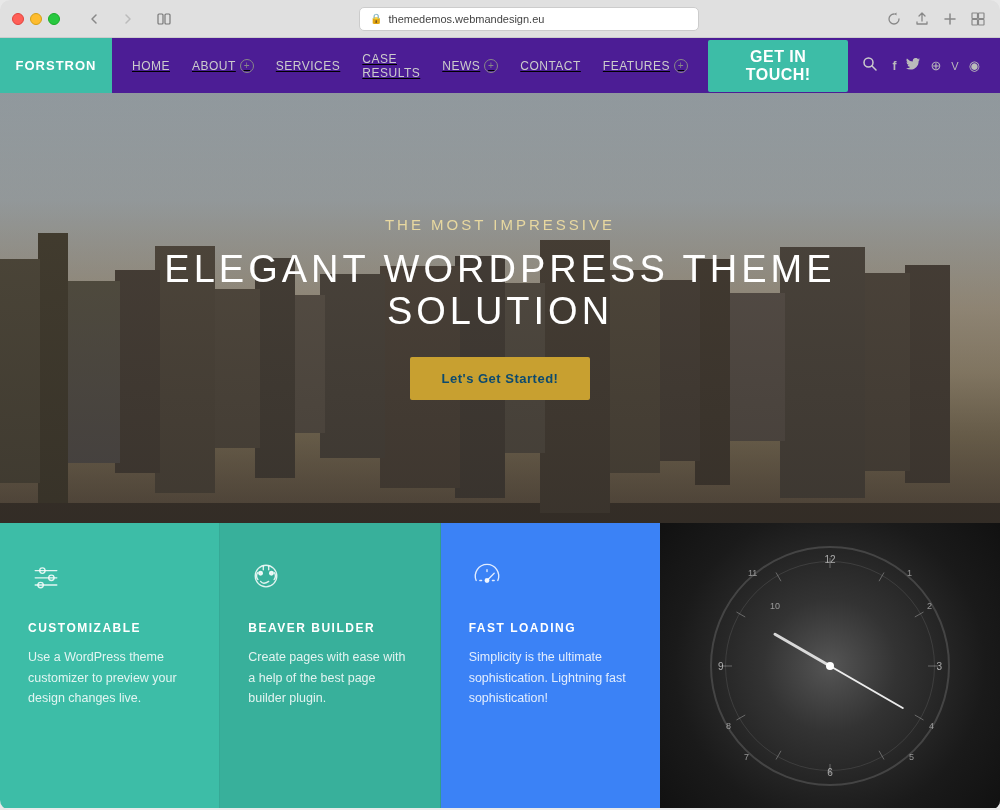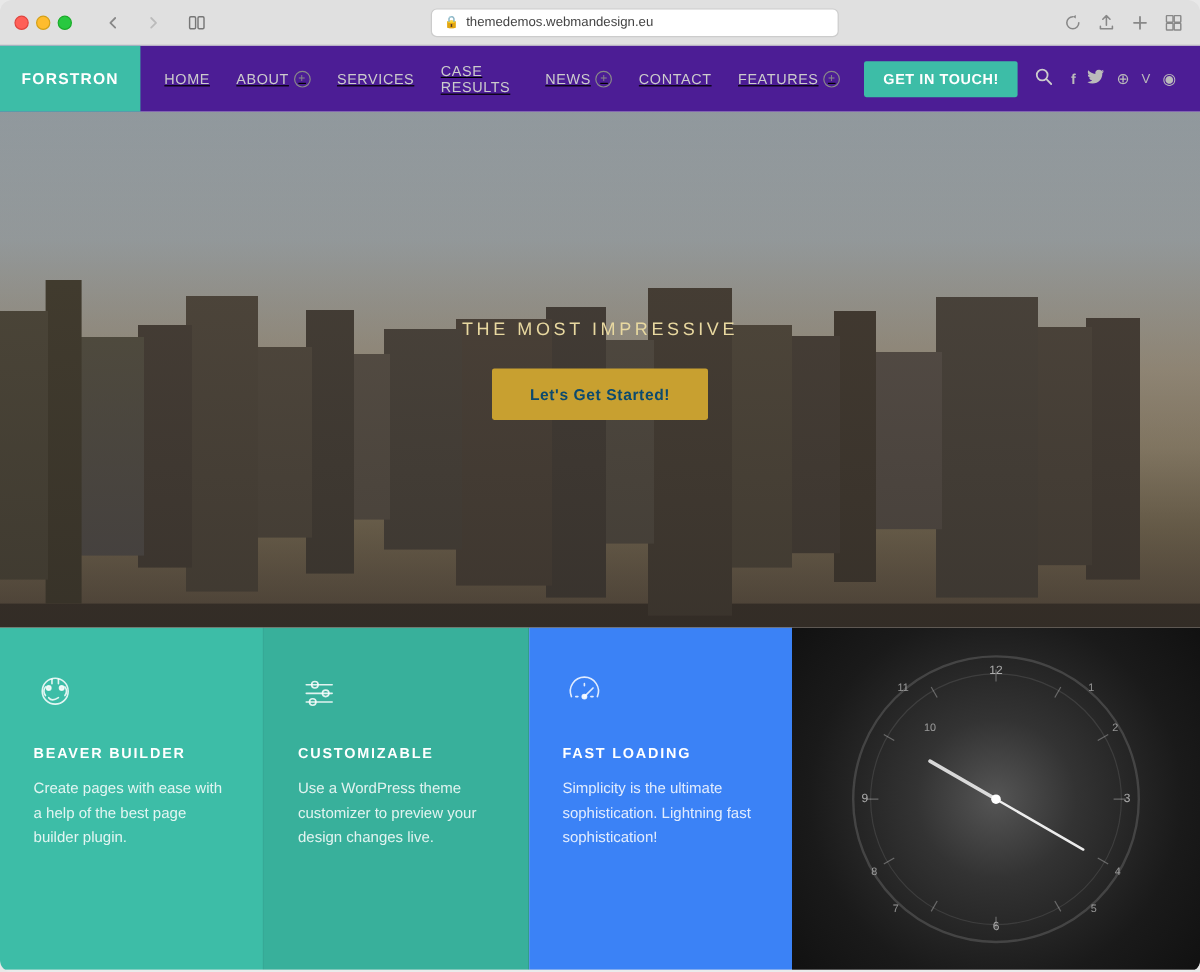--- a/index.html
+++ b/index.html
@@ -186,21 +186,21 @@
       align-items: center;
       gap: 14px;
       padding-right: 20px;
     }
 
     .btn-get-in-touch {
       background: #3dbda7;
       color: white;
       border: none;
       padding: 8px 16px;
-      font-size: 12px;
+      font-size: 16px;
       font-weight: 700;
       letter-spacing: 0.5px;
       cursor: pointer;
       border-radius: 2px;
     }
 
     .nav-search-icon {
       color: #ccc;
       font-size: 14px;
       cursor: pointer;
@@ -586,56 +586,57 @@
             <span class="social-icon" style="font-size:13px;color:#bbb;">◉</span>
           </div>
         </div>
       </nav>
 
       <div class="hero">
         <div class="hero-city"></div>
         <div class="hero-bg"></div>
         <div class="hero-content">
           <div class="hero-subtitle">THE MOST IMPRESSIVE</div>
+          <div class="hero-title">ELEGANT WORDPRESS THEME SOLUTION</div>
           <button class="hero-cta">Let's Get Started!</button>
         </div>
       </div>
 
       <div class="features">
+
+        <div class="feature-card">
+          <div class="feature-icon">
+            <svg class="feature-svg" viewBox="0 0 40 40">
+              <line x1="8" y1="14" x2="32" y2="14" stroke-linecap="round"></line>
+              <circle cx="16" cy="14" r="3" fill="none"></circle>
+              <line x1="8" y1="22" x2="32" y2="22" stroke-linecap="round"></line>
+              <circle cx="26" cy="22" r="3" fill="none"></circle>
+              <line x1="8" y1="30" x2="32" y2="30" stroke-linecap="round"></line>
+              <circle cx="14" cy="30" r="3" fill="none"></circle>
+            </svg>
+          </div>
+          <div class="feature-title">CUSTOMIZABLE</div>
+          <p class="feature-text">Use a WordPress theme customizer to preview your design changes live.</p>
+        </div>
 
         <div class="feature-card">
           <div class="feature-icon">
             <svg class="feature-svg" viewBox="0 0 40 40">
               <circle cx="20" cy="20" r="12" stroke="rgba(255,255,255,0.85)" stroke-width="1.5" fill="none"></circle>
               <path d="M11 24 Q8 20 11 16" stroke="rgba(255,255,255,0.85)" stroke-width="1.5" fill="none" stroke-linecap="round"></path>
               <path d="M29 24 Q32 20 29 16" stroke="rgba(255,255,255,0.85)" stroke-width="1.5" fill="none" stroke-linecap="round"></path>
               <circle cx="14" cy="17" r="2" fill="rgba(255,255,255,0.85)"></circle>
               <circle cx="26" cy="17" r="2" fill="rgba(255,255,255,0.85)"></circle>
               <path d="M14 26 Q17 30 23 26" stroke="rgba(255,255,255,0.85)" stroke-width="1.5" fill="none" stroke-linecap="round"></path>
               <line x1="17" y1="13" x2="17" y2="9" stroke="rgba(255,255,255,0.85)" stroke-width="1.5" stroke-linecap="round"></line>
               <line x1="23" y1="13" x2="23" y2="9" stroke="rgba(255,255,255,0.85)" stroke-width="1.5" stroke-linecap="round"></line>
             </svg>
           </div>
           <div class="feature-title">BEAVER BUILDER</div>
           <p class="feature-text">Create pages with ease with a help of the best page builder plugin.</p>
-        </div>
-
-        <div class="feature-card">
-          <div class="feature-icon">
-            <svg class="feature-svg" viewBox="0 0 40 40">
-              <line x1="8" y1="14" x2="32" y2="14" stroke-linecap="round"></line>
-              <circle cx="16" cy="14" r="3" fill="none"></circle>
-              <line x1="8" y1="22" x2="32" y2="22" stroke-linecap="round"></line>
-              <circle cx="26" cy="22" r="3" fill="none"></circle>
-              <line x1="8" y1="30" x2="32" y2="30" stroke-linecap="round"></line>
-              <circle cx="14" cy="30" r="3" fill="none"></circle>
-            </svg>
-          </div>
-          <div class="feature-title">CUSTOMIZABLE</div>
-          <p class="feature-text">Use a WordPress theme customizer to preview your design changes live.</p>
         </div>
 
         <div class="feature-card">
           <div class="feature-icon">
             <svg class="feature-svg" viewBox="0 0 40 40">
               <path d="M8 25 A13 13 0 1 1 32 25" stroke="rgba(255,255,255,0.85)" stroke-width="1.5" fill="none" stroke-linecap="round"></path>
               <line x1="20" y1="25" x2="28" y2="17" stroke="rgba(255,255,255,0.85)" stroke-width="1.5" stroke-linecap="round"></line>
               <circle cx="20" cy="25" r="2" fill="rgba(255,255,255,0.85)"></circle>
               <line x1="12" y1="25" x2="14" y2="25" stroke="rgba(255,255,255,0.85)" stroke-width="1.5" stroke-linecap="round"></line>
               <line x1="20" y1="13" x2="20" y2="15" stroke="rgba(255,255,255,0.85)" stroke-width="1.5" stroke-linecap="round"></line>

